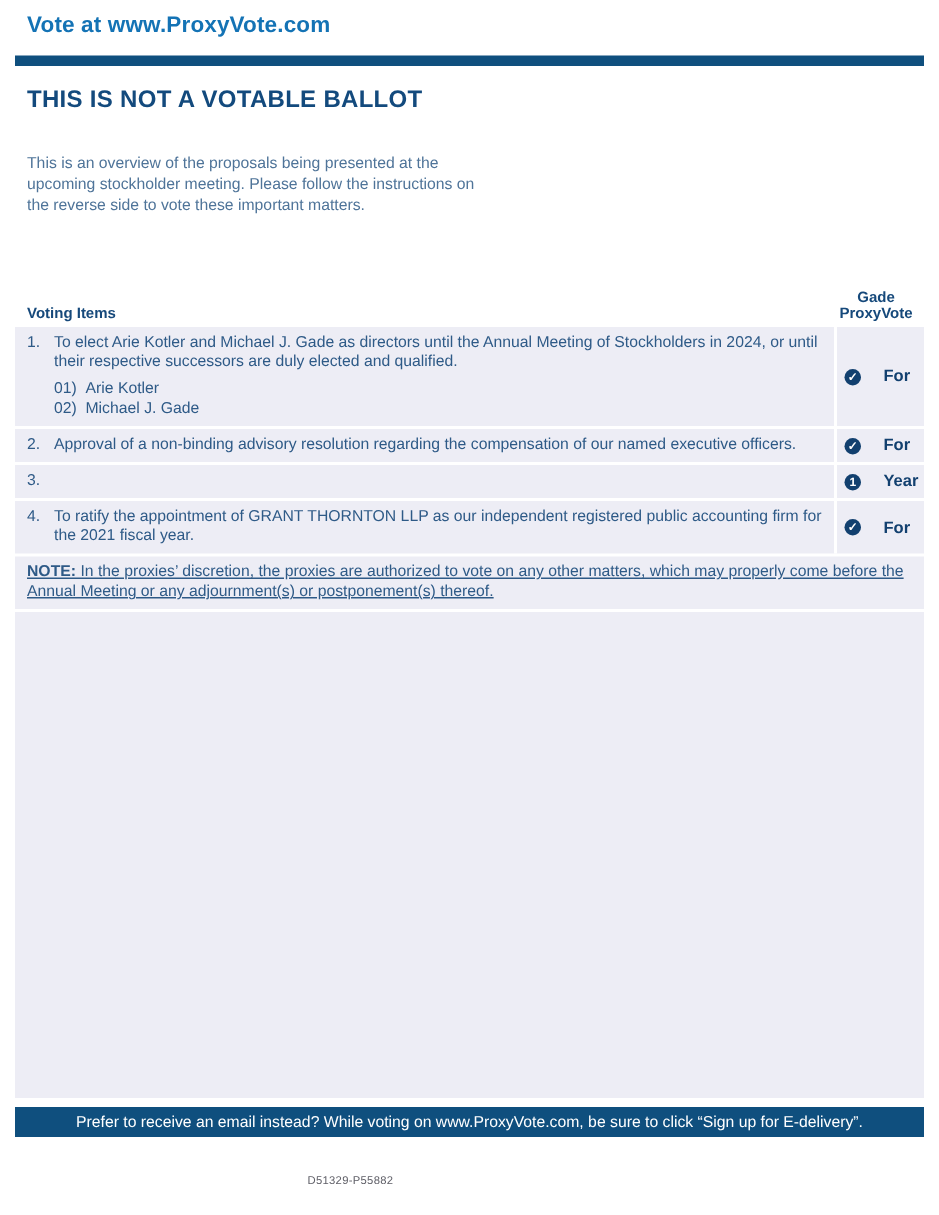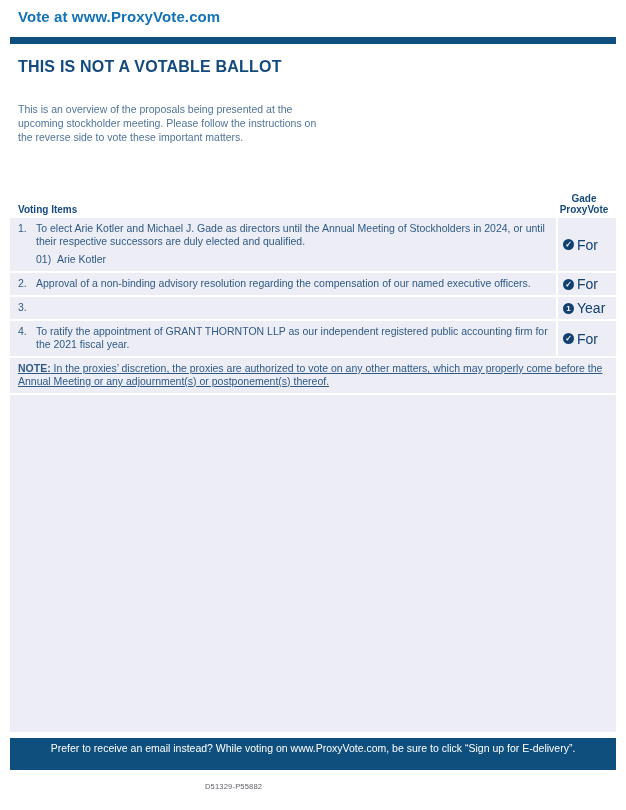--- a/index.html
+++ b/index.html
@@ -110,38 +110,38 @@
     width: 11px; height: 11px;
     border-radius: 50%;
     background: #12406F;
     color: #ffffff;
     font-size: 8px;
     font-weight: bold;
     line-height: 11px;
     flex: 0 0 11px;
   }
   .rec-label {
-    margin-left: 3px;
-    font-size: 14px;
-    font-weight: normal;
+    margin-left: 15px;
+    font-size: 11px;
+    font-weight: bold;
     color: #12406F;
   }
   .note-row {
     padding: 4px 6px 5px 8px;
     font-size: 10.5px;
     line-height: 13px;
     color: #2E5A87;
     border-bottom: 2px solid #ffffff;
     text-decoration: underline;
   }
   .note-label { font-weight: bold; }
   .footer-banner {
     position: absolute;
     left: 10px; top: 738px;
-    width: 606px; height: 32px;
+    width: 606px; height: 20px;
     background: #0F4F7E;
     color: #ffffff;
     font-size: 10.5px;
     line-height: 20px;
     text-align: center;
   }
   .doc-id {
     position: absolute;
     left: 205px; top: 782px;
     font-size: 7.5px;
@@ -175,20 +175,24 @@
     <div class="vrow">
       <div class="cell-text">
         <span class="item-number">1.</span>
         <span class="item-body">
           <span>To elect Arie Kotler and Michael J. Gade as directors until the Annual Meeting of Stockholders in 2024, or until their respective successors are duly elected and qualified.</span>
           <span class="nominees-block" style="display:block;">
             <span class="nominee-row">
               <span class="nominee-num">01)</span>
               <span>Arie Kotler</span>
             </span>
+            <span class="nominee-row">
+              <span class="nominee-num">02)</span>
+              <span>Michael J. Gade</span>
+            </span>
           </span>
         </span>
       </div>
       <div class="cell-rec">
         <span class="rec-icon">✓</span>
         <span class="rec-label">For</span>
       </div>
     </div>
 
     <div class="vrow">

